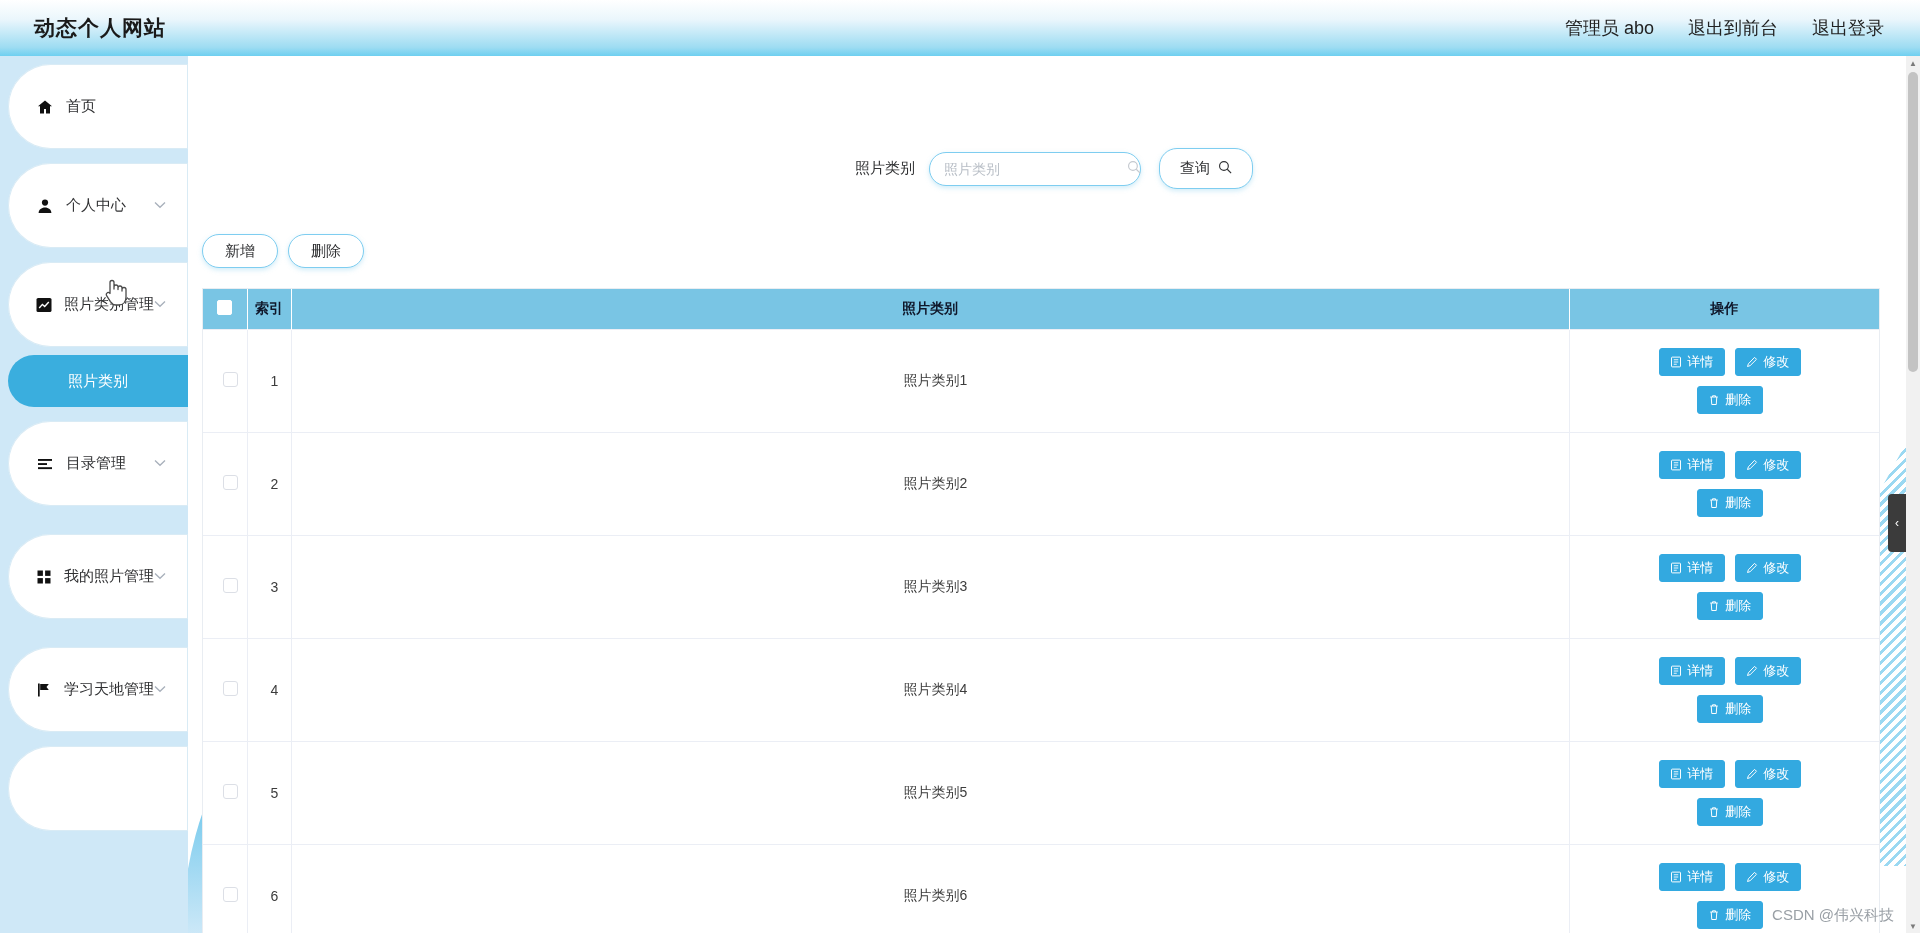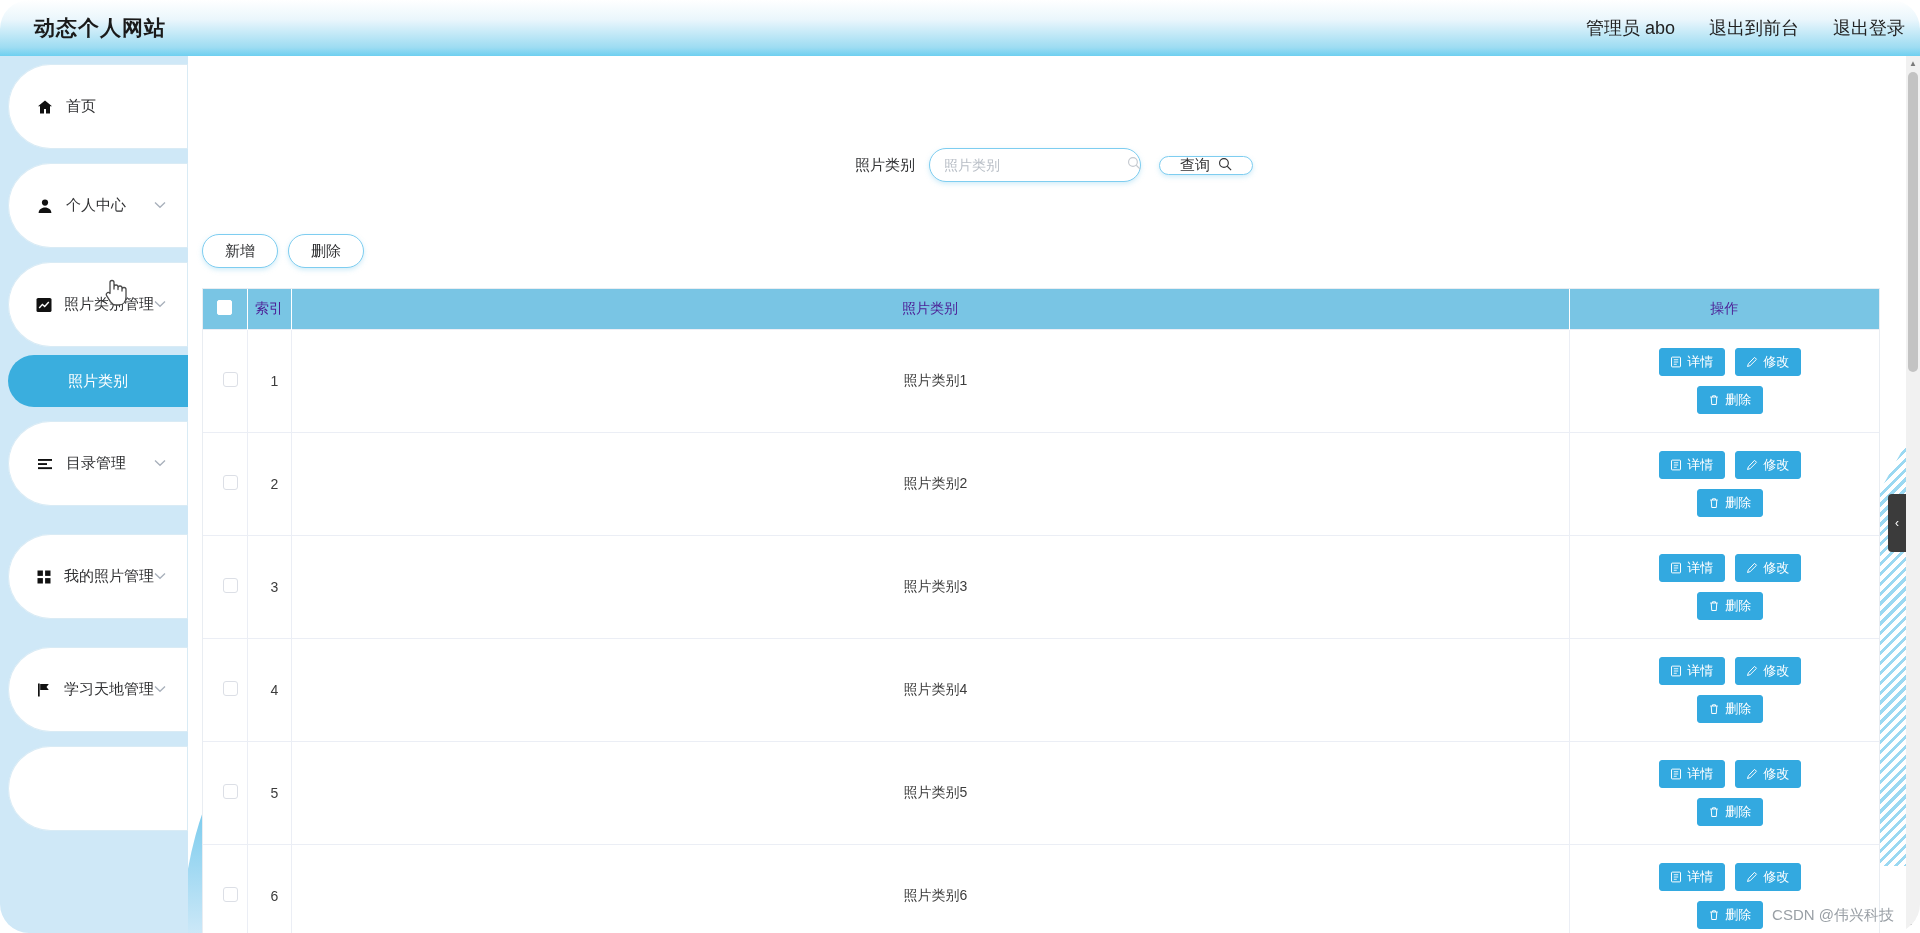--- a/index.html
+++ b/index.html
@@ -8,39 +8,38 @@
     width: 1920px; height: 933px;
     overflow: hidden;
     font-family: "Liberation Sans", "DejaVu Sans", sans-serif;
     background: #ffffff;
   }
   #app {
     position: relative;
     width: 1920px; height: 933px;
     overflow: hidden;
     background: #ffffff;
-    border-radius: 29px;
   }
 
   
   .header {
     position: absolute; top: 0; left: 0;
     width: 1920px; height: 56px;
     background: linear-gradient(to bottom, #ffffff 0%, #eaf6fc 35%, #9ddcf2 85%, #6ecff0 100%);
     display: flex; align-items: center;
     z-index: 30;
   }
   .brand {
     margin-left: 34px;
     font-size: 21px; font-weight: bold; color: #1a1a1a;
     letter-spacing: 1px;
     white-space: nowrap;
   }
   .header-right {
-    margin-left: auto; margin-right: 15px;
+    margin-left: auto; margin-right: 36px;
     display: flex; align-items: flex-start; gap: 34px;
   }
   .header-link {
     font-size: 18px; color: #222; cursor: pointer; white-space: nowrap;
   }
 
   
   .sidebar {
     position: absolute; top: 56px; left: 0;
     width: 188px; height: 877px;
@@ -138,21 +137,21 @@
     box-shadow: 0 2px 5px rgba(120,200,235,.35);
   }
   .search-box input {
     border: 0; outline: 0; flex: 1;
     font-size: 14px; color: #606266;
     font-family: inherit; background: transparent;
   }
   .search-box input::placeholder { color: #b8bec6; }
   .search-btn {
     margin-left: 18px;
-    height: 19px; padding: 0 20px;
+    height: 41px; padding: 0 20px;
     border: 1px solid #7ecdf0; border-radius: 18px;
     background: #fff; color: #303133; font-size: 15px;
     display: flex; align-items: center; gap: 8px;
     cursor: pointer;
     box-shadow: 0 2px 5px rgba(120,200,235,.35);
     font-family: inherit;
   }
 
   .action-row {
     position: absolute; left: 14px; top: 178px;
@@ -172,21 +171,21 @@
   .table-wrap {
     position: absolute; left: 14px; top: 232px;
     width: 1678px;
     background: #fff;
     border: 1px solid #e9edf2;
     border-bottom: 0;
   }
   table.grid { width: 100%; border-collapse: collapse; table-layout: fixed; }
   table.grid thead th {
     background: #79c5e4;
-    color: #4c1d95; font-size: 14px; font-weight: normal;
+    color: #0f172a; font-size: 14px; font-weight: bold;
     height: 40px;
     border-right: 1px solid #ffffff;
     text-align: center;
   }
   table.grid thead th:last-child { border-right: 0; }
   col.c-check { width: 44px; }
   col.c-index { width: 44px; }
   col.c-name  { width: auto; }
   col.c-ops   { width: 310px; }
 

